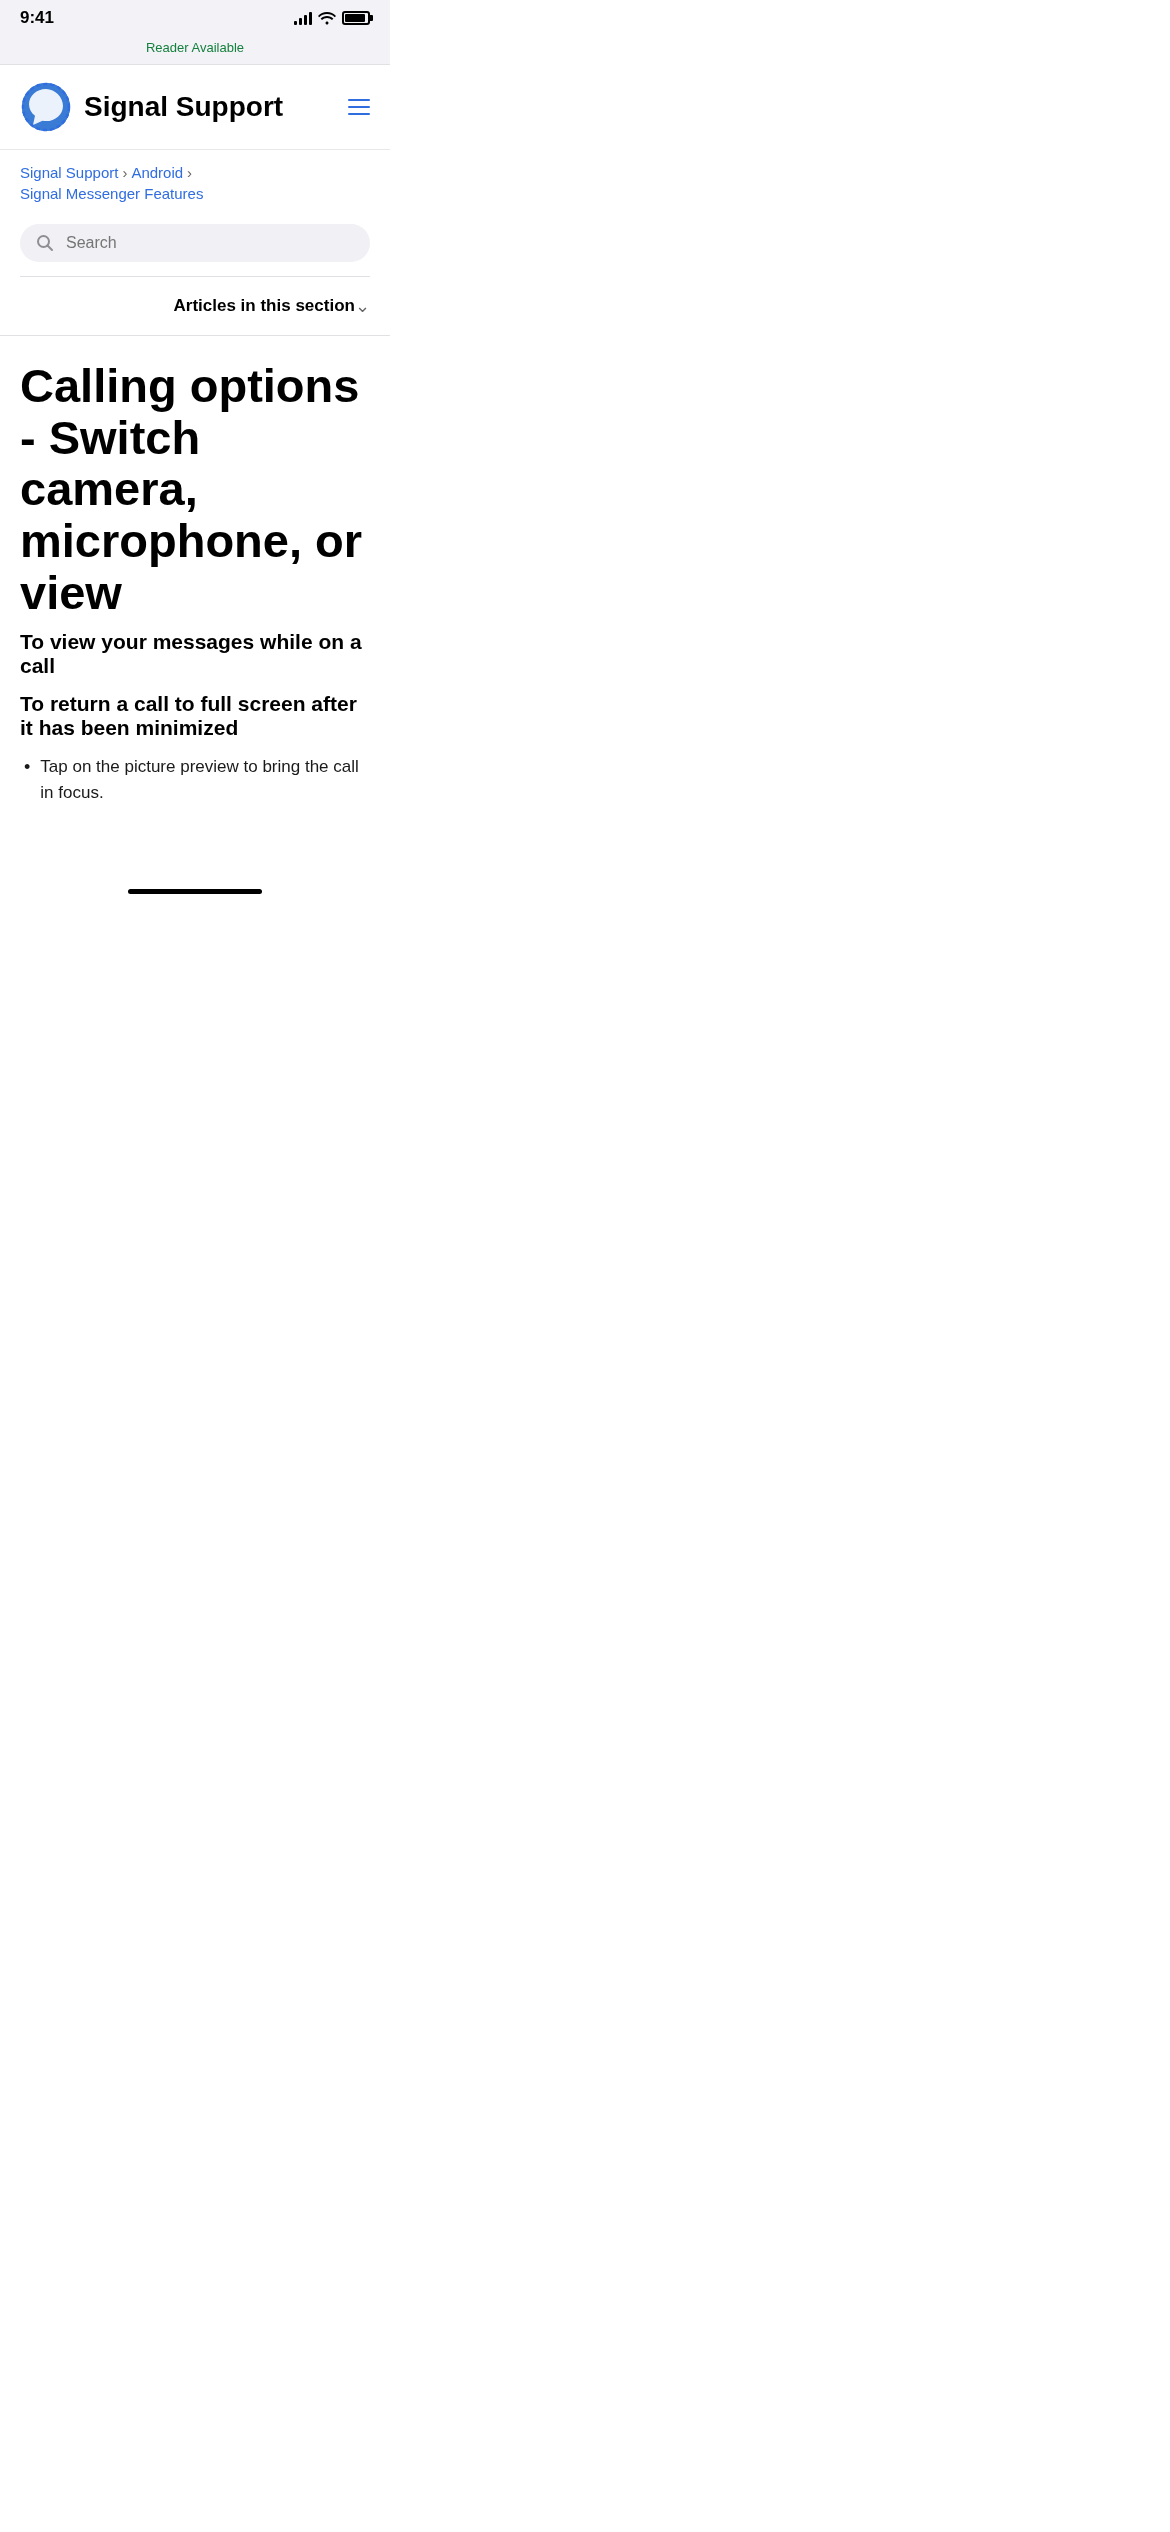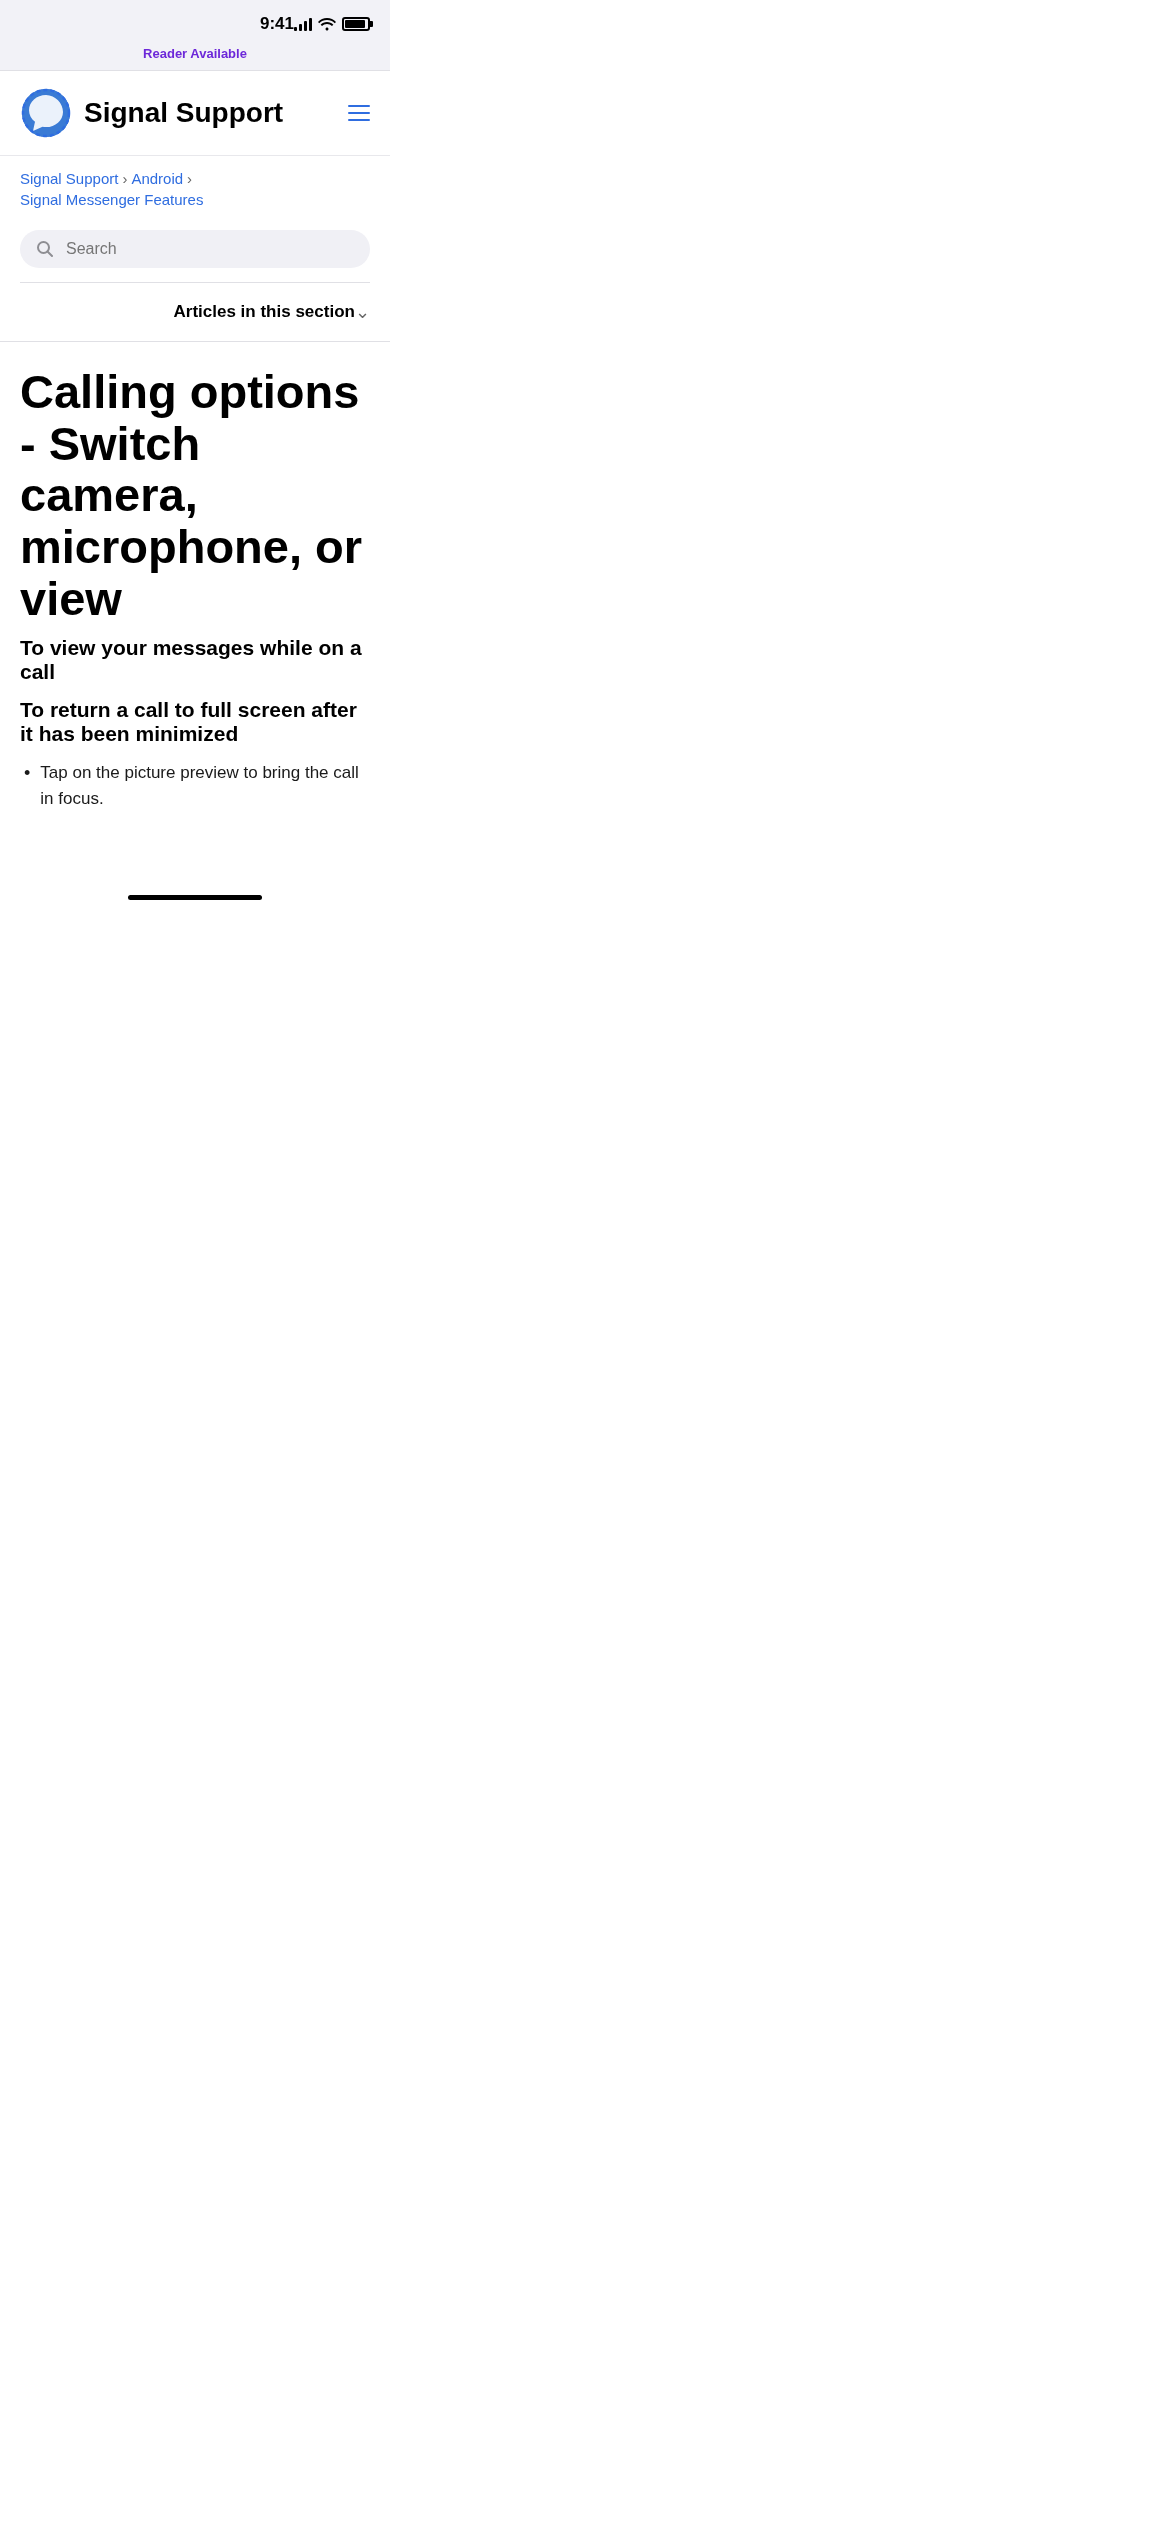--- a/index.html
+++ b/index.html
@@ -9,23 +9,23 @@
       font-family: -apple-system, BlinkMacSystemFont, 'Helvetica Neue', Arial, sans-serif;
       background: #ffffff;
       width: 390px;
       min-height: 844px;
       overflow-x: hidden;
     }
 
     
     .status-bar {
       display: flex;
-      justify-content: flex-end;
-      align-items: center;
-      padding: 14px 20px 6px;
+      justify-content: space-between;
+      align-items: center;
+      padding: 8px 20px 6px;
       background: #f2f2f7;
     }
 
     .status-time {
       font-size: 17px;
       font-weight: 600;
       color: #000;
     }
 
     .status-icons {
@@ -85,22 +85,21 @@
     
     .reader-bar {
       background: #f2f2f7;
       text-align: center;
       padding: 4px 0 8px;
       border-bottom: 1px solid #e0e0e5;
     }
 
     .reader-text {
       font-size: 13px;
-      color: #6d28d9;
-      font-weight: bold;
+      color: #15803d;
     }
 
     
     .site-header {
       display: flex;
       align-items: center;
       justify-content: space-between;
       padding: 16px 20px;
       background: #fff;
       border-bottom: 1px solid #e8e8ec;

